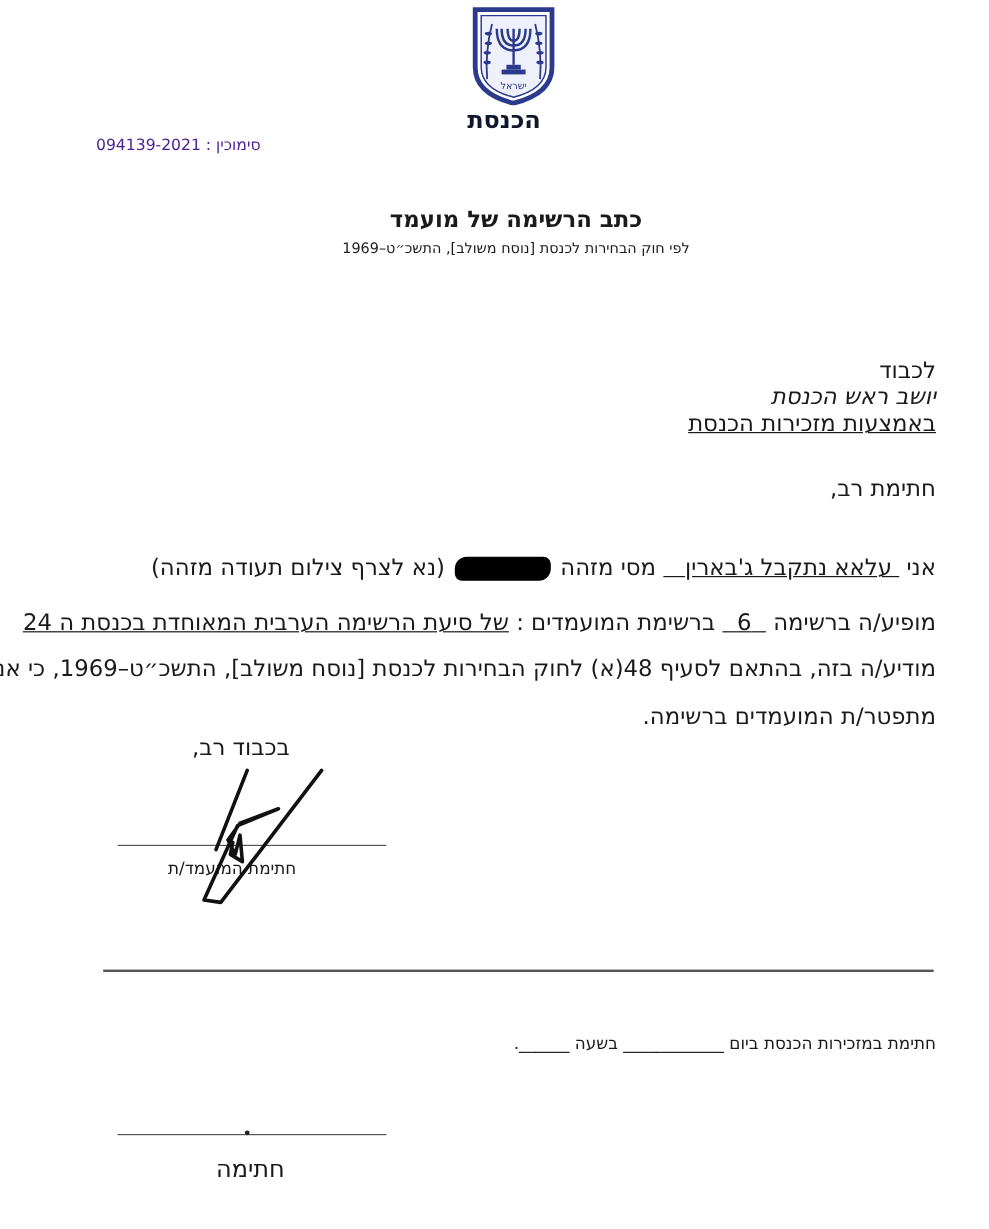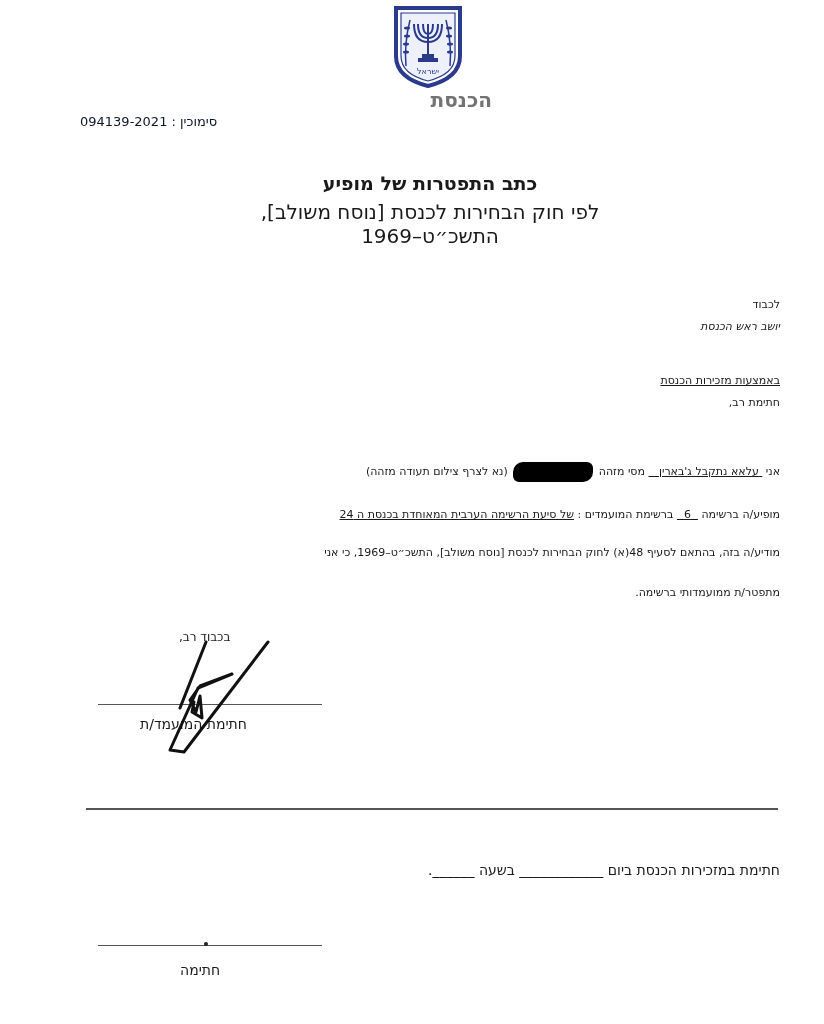--- a/index.html
+++ b/index.html
@@ -6,55 +6,55 @@
     body {
       width: 824px; height: 1024px; position: relative; overflow: hidden;
       font-family: "DejaVu Sans", "Liberation Sans", sans-serif;
       color: #1a1a1a;
     }
     .abs { position: absolute; }
     .rtl { direction: rtl; unicode-bidi: plaintext; }
 
     
     #emblem { left: 392px; top: 4px; width: 72px; height: 84px; }
-    #knesset-label { left: 396px; top: 88px; width: 96px; text-align: right;
-      font-weight: bold; font-size: 20px; color: #737373; }
+    #knesset-label { left: 372px; top: 88px; width: 96px; text-align: center;
+      font-weight: bold; font-size: 20px; color: #0f172a; }
 
-    #ref-line { left: 80px; top: 114px; font-size: 13px; color: #0f172a; white-space: nowrap; }
+    #ref-line { left: 80px; top: 114px; font-size: 13px; color: #4c1d95; white-space: nowrap; }
 
     #title { left: 200px; width: 460px; top: 172px; text-align: center; font-weight: bold; font-size: 19px; }
-    #subtitle { left: 200px; width: 460px; top: 200px; text-align: center; font-size: 20px; }
+    #subtitle { left: 200px; width: 460px; top: 200px; text-align: center; font-size: 12px; }
 
-    .right-text { right: 44px; font-size: 11px; text-align: right; white-space: nowrap; }
-    .u { text-decoration: underline; margin-top: 32px; }
+    .right-text { right: 44px; font-size: 19px; text-align: right; white-space: nowrap; }
+    .u { text-decoration: underline; }
 
     #addr-1 { top: 298px; }
     #addr-2 { top: 320px; font-style: italic; }
     #addr-3 { top: 342px; }
     #greeting { top: 396px; }
 
     #line-declare { top: 462px; }
     #line-position { top: 508px; }
     #line-notify { top: 546px; }
     #line-resign { top: 586px; }
 
     .redact { display: inline-block; width: 80px; height: 20px; background: #000; border-radius: 10px 6px 10px 6px; vertical-align: middle; margin: 0 2px; }
 
-    #regards { left: 160px; top: 630px; font-size: 12px; margin-left: 19px; }
+    #regards { left: 160px; top: 612px; font-size: 19px; }
     #sig-line { left: 98px; top: 704px; width: 224px; height: 1px; background: #555; }
     #sig-label { left: 140px; top: 716px; font-size: 14px; }
     #signature { left: 140px; top: 630px; width: 140px; height: 130px; }
 
     #separator { left: 86px; top: 808px; width: 692px; height: 2px; background: #555; }
 
     #received { right: 44px; top: 862px; font-size: 14px; }
 
     #bottom-line { left: 98px; top: 945px; width: 224px; height: 1px; background: #555; }
     #bottom-dot { left: 204px; top: 942px; width: 4px; height: 4px; background: #222; border-radius: 50%; }
-    #bottom-label { left: 180px; top: 962px; font-size: 14px; }
+    #bottom-label { left: 180px; top: 962px; font-size: 20px; }
   </style>
 </head>
 <body>
 
 <div id="emblem" class="abs">
   <svg width="72" height="84" viewBox="0 0 72 84">
     <path d="M4 4 H68 V52 Q68 74 36 82 Q4 74 4 52 Z" fill="#fff" stroke="#2b3a8c" stroke-width="4"></path>
     <path d="M9 9 H63 V52 Q63 70 36 77 Q9 70 9 52 Z" fill="#eef0fb" stroke="#2b3a8c" stroke-width="1.2"></path>
     <g stroke="#2b3a8c" stroke-width="2" fill="none">
       <line x1="36" y1="20" x2="36" y2="50"></line>
@@ -81,21 +81,21 @@
     <text x="36" y="70" font-size="8" text-anchor="middle" fill="#2b3a8c" font-family="DejaVu Sans, sans-serif">ישראל</text>
   </svg>
 </div>
 <div id="knesset-label" class="abs rtl">הכנסת</div>
 
 <div id="ref-line" class="abs rtl">
   <span>סימוכין :</span>
   <span>094139-2021</span>
 </div>
 
-<div id="title" class="abs rtl">כתב התפטרות של מופיע</div>
+<div id="title" class="abs rtl">כתב הרשימה של מועמד</div>
 <div id="subtitle" class="abs rtl">לפי חוק הבחירות לכנסת [נוסח משולב], התשכ״ט–1969</div>
 
 <div id="addr-1" class="abs rtl right-text">לכבוד</div>
 <div id="addr-2" class="abs rtl right-text">יושב ראש הכנסת</div>
 <div id="addr-3" class="abs rtl right-text u">באמצעות מזכירות הכנסת</div>
 
 <div id="greeting" class="abs rtl right-text">חתימת רב,</div>
 
 <div id="line-declare" class="abs rtl right-text">
   <span>אני</span>
@@ -106,21 +106,21 @@
 </div>
 
 <div id="line-position" class="abs rtl right-text">
   <span>מופיע/ה ברשימה</span>
   <span class="u">&nbsp;&nbsp;<span>6</span>&nbsp;&nbsp;</span>
   <span>ברשימת המועמדים :</span>
   <span class="u">של סיעת הרשימה הערבית המאוחדת בכנסת ה 24</span>
 </div>
 
 <div id="line-notify" class="abs rtl right-text">מודיע/ה בזה, בהתאם לסעיף 48(א) לחוק הבחירות לכנסת [נוסח משולב], התשכ״ט–1969, כי אני</div>
-<div id="line-resign" class="abs rtl right-text">מתפטר/ת ממועמדותי ברשימה.</div>
+<div id="line-resign" class="abs rtl right-text">מתפטר/ת המועמדים ברשימה.</div>
 
 <div id="regards" class="abs rtl">בכבוד רב,</div>
 <div id="sig-line" class="abs"></div>
 <div id="sig-label" class="abs rtl">חתימת המועמד/ת</div>
 <div id="signature" class="abs">
   <svg width="140" height="130" viewBox="0 0 140 130">
     <path d="M128 12 L44 122 L30 120 L58 58 L92 44 L60 56 L50 70 L56 82 L60 66 L62 88 L52 82 L54 72 M40 78 L66 12" fill="none" stroke="#111" stroke-width="3" stroke-linecap="round" stroke-linejoin="round"></path>
   </svg>
 </div>
 

